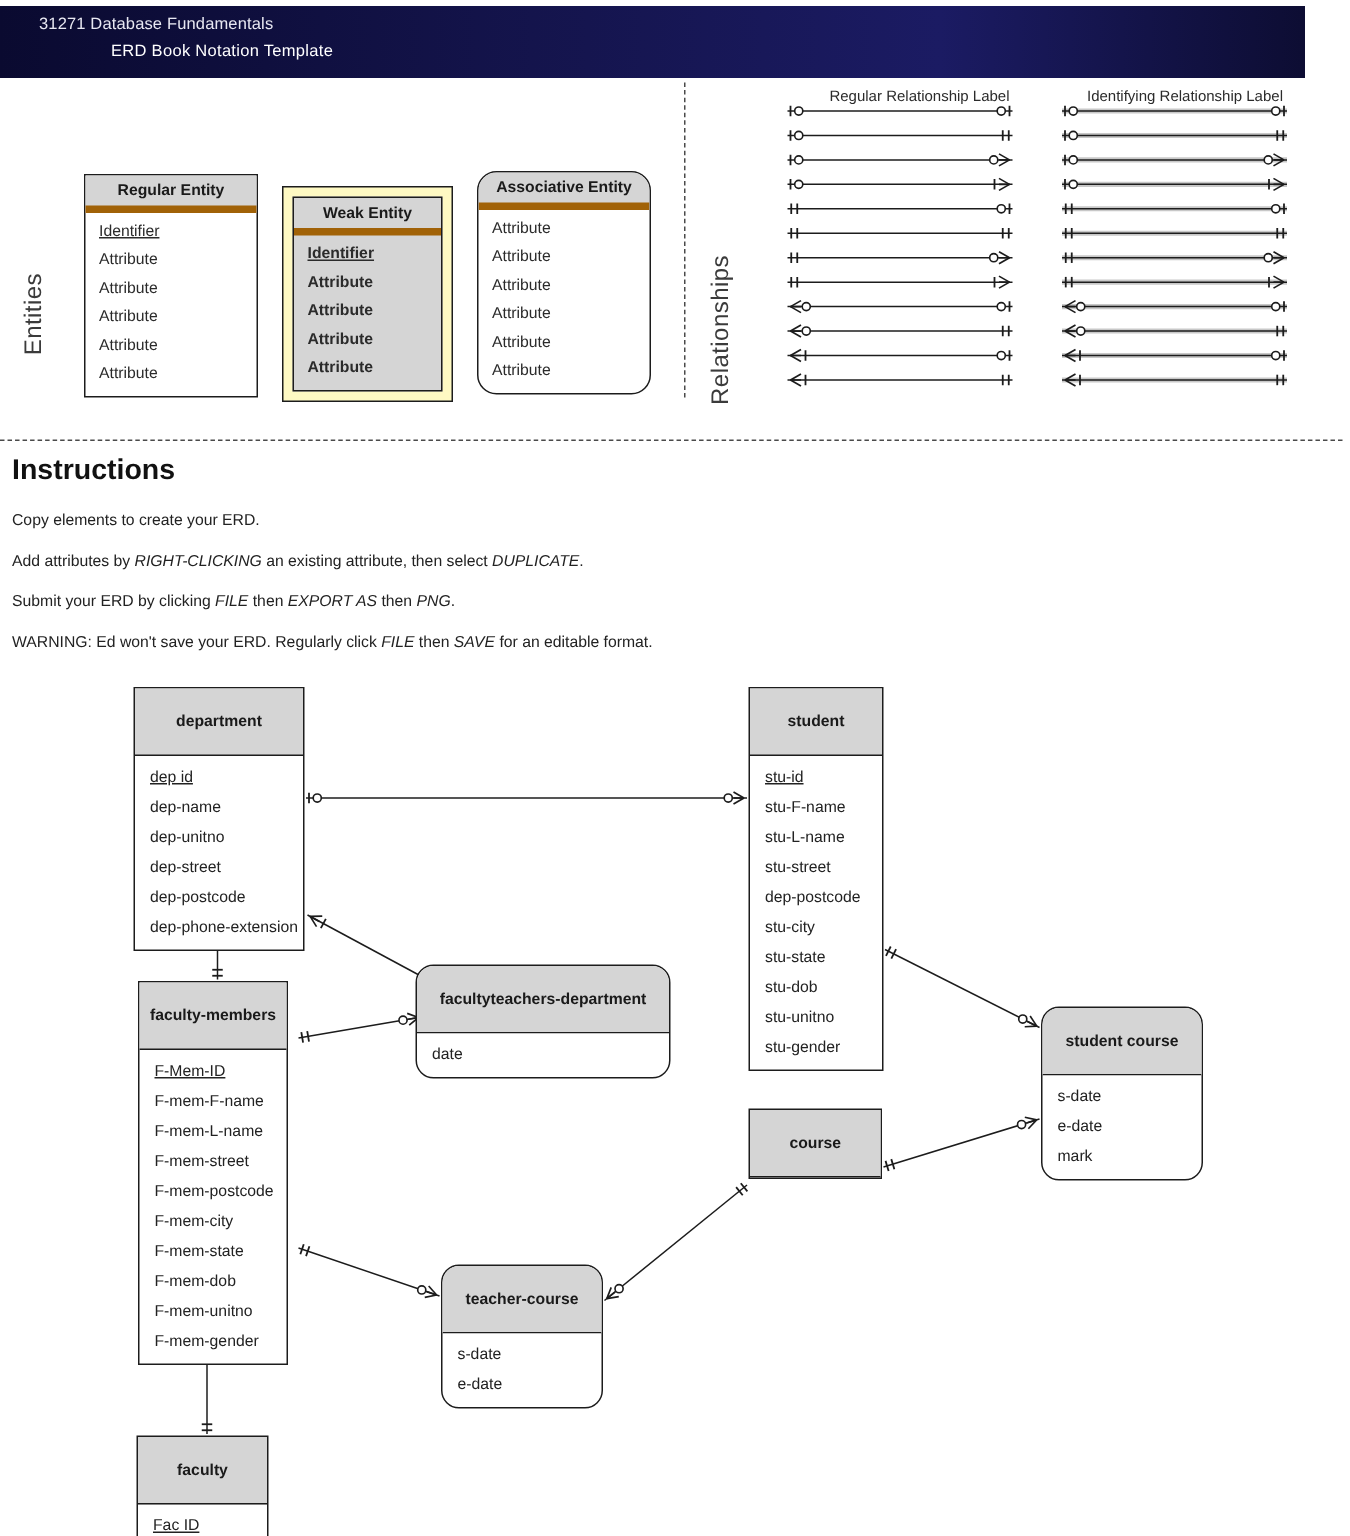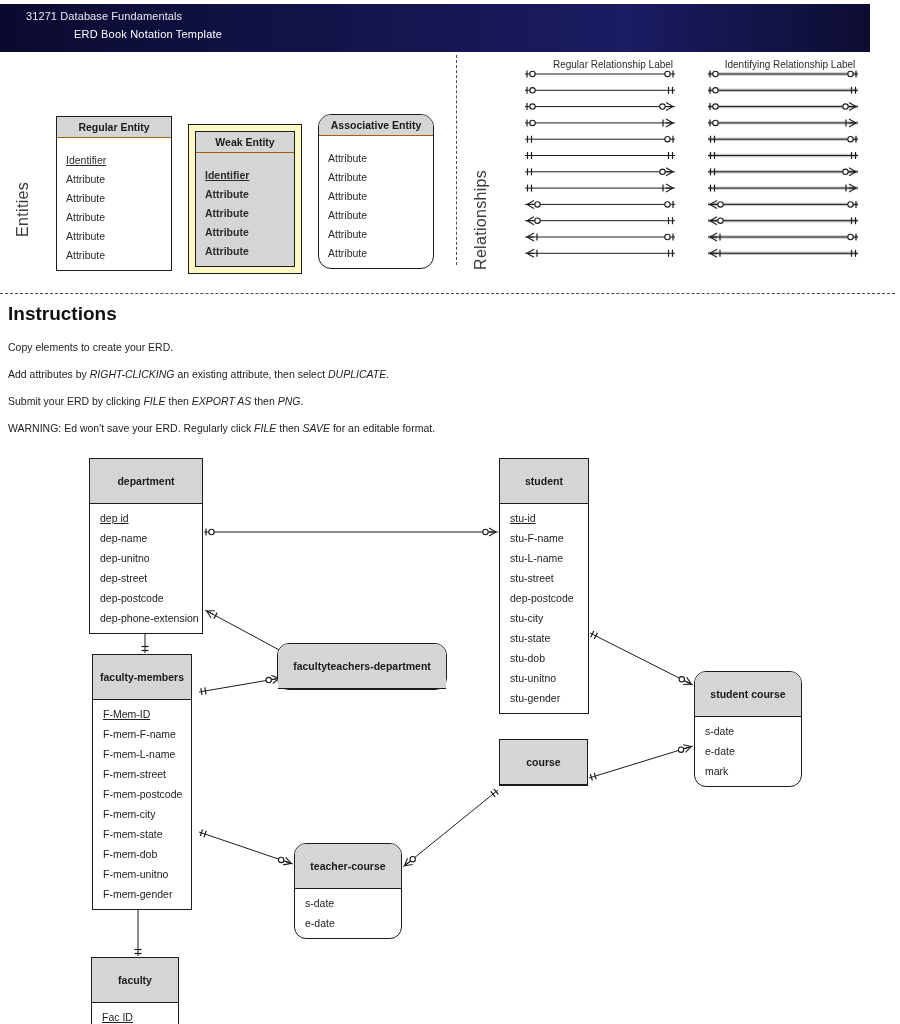--- a/index.html
+++ b/index.html
@@ -42,25 +42,25 @@
   }
   #entities-label { left:14px; top:182px; }
   #relationships-label { left:472px; top:170px; }
 
   
   .legend-entity { position:absolute; }
   .ebox {
     border:1px solid #1c1c1c; background:#ffffff;
   }
   .ebox .ehdr {
-    background:#d5d5d5; border-bottom:1px solid #a16207;
+    background:#d5d5d5; border-bottom:5px solid #a16207;
     text-align:center; font-weight:bold; font-size:10.5px;
     padding:4px 0 4px 0;
   }
-  .ebox .attrs { padding:12px 0 6px 0; }
+  .ebox .attrs { padding:2px 0 6px 0; }
   .ebox .attr {
     font-size:10.5px; padding:3.5px 0 3.5px 9px; color:#2b2b2b; white-space:nowrap;
   }
   .ebox .attr.pk { text-decoration:underline; }
 
   
   #legend-regular { left:56px; top:116px; width:116px; }
   
   #legend-weak { left:188px; top:124px; width:114px; }
   #legend-weak .outer {
@@ -600,20 +600,23 @@
       <div class="row">fac-name</div>
     </div>
   </div>
 
   <div class="ent" id="ent-course">
     <div class="hdr">course</div>
   </div>
 
   <div class="ent assoc" id="ent-ftd">
     <div class="hdr">facultyteachers-department</div>
+    <div class="body">
+      <div class="row">date</div>
+    </div>
   </div>
 
   <div class="ent assoc" id="ent-studentcourse">
     <div class="hdr">student course</div>
     <div class="body">
       <div class="row">s-date</div>
       <div class="row">e-date</div>
       <div class="row">mark</div>
     </div>
   </div>

